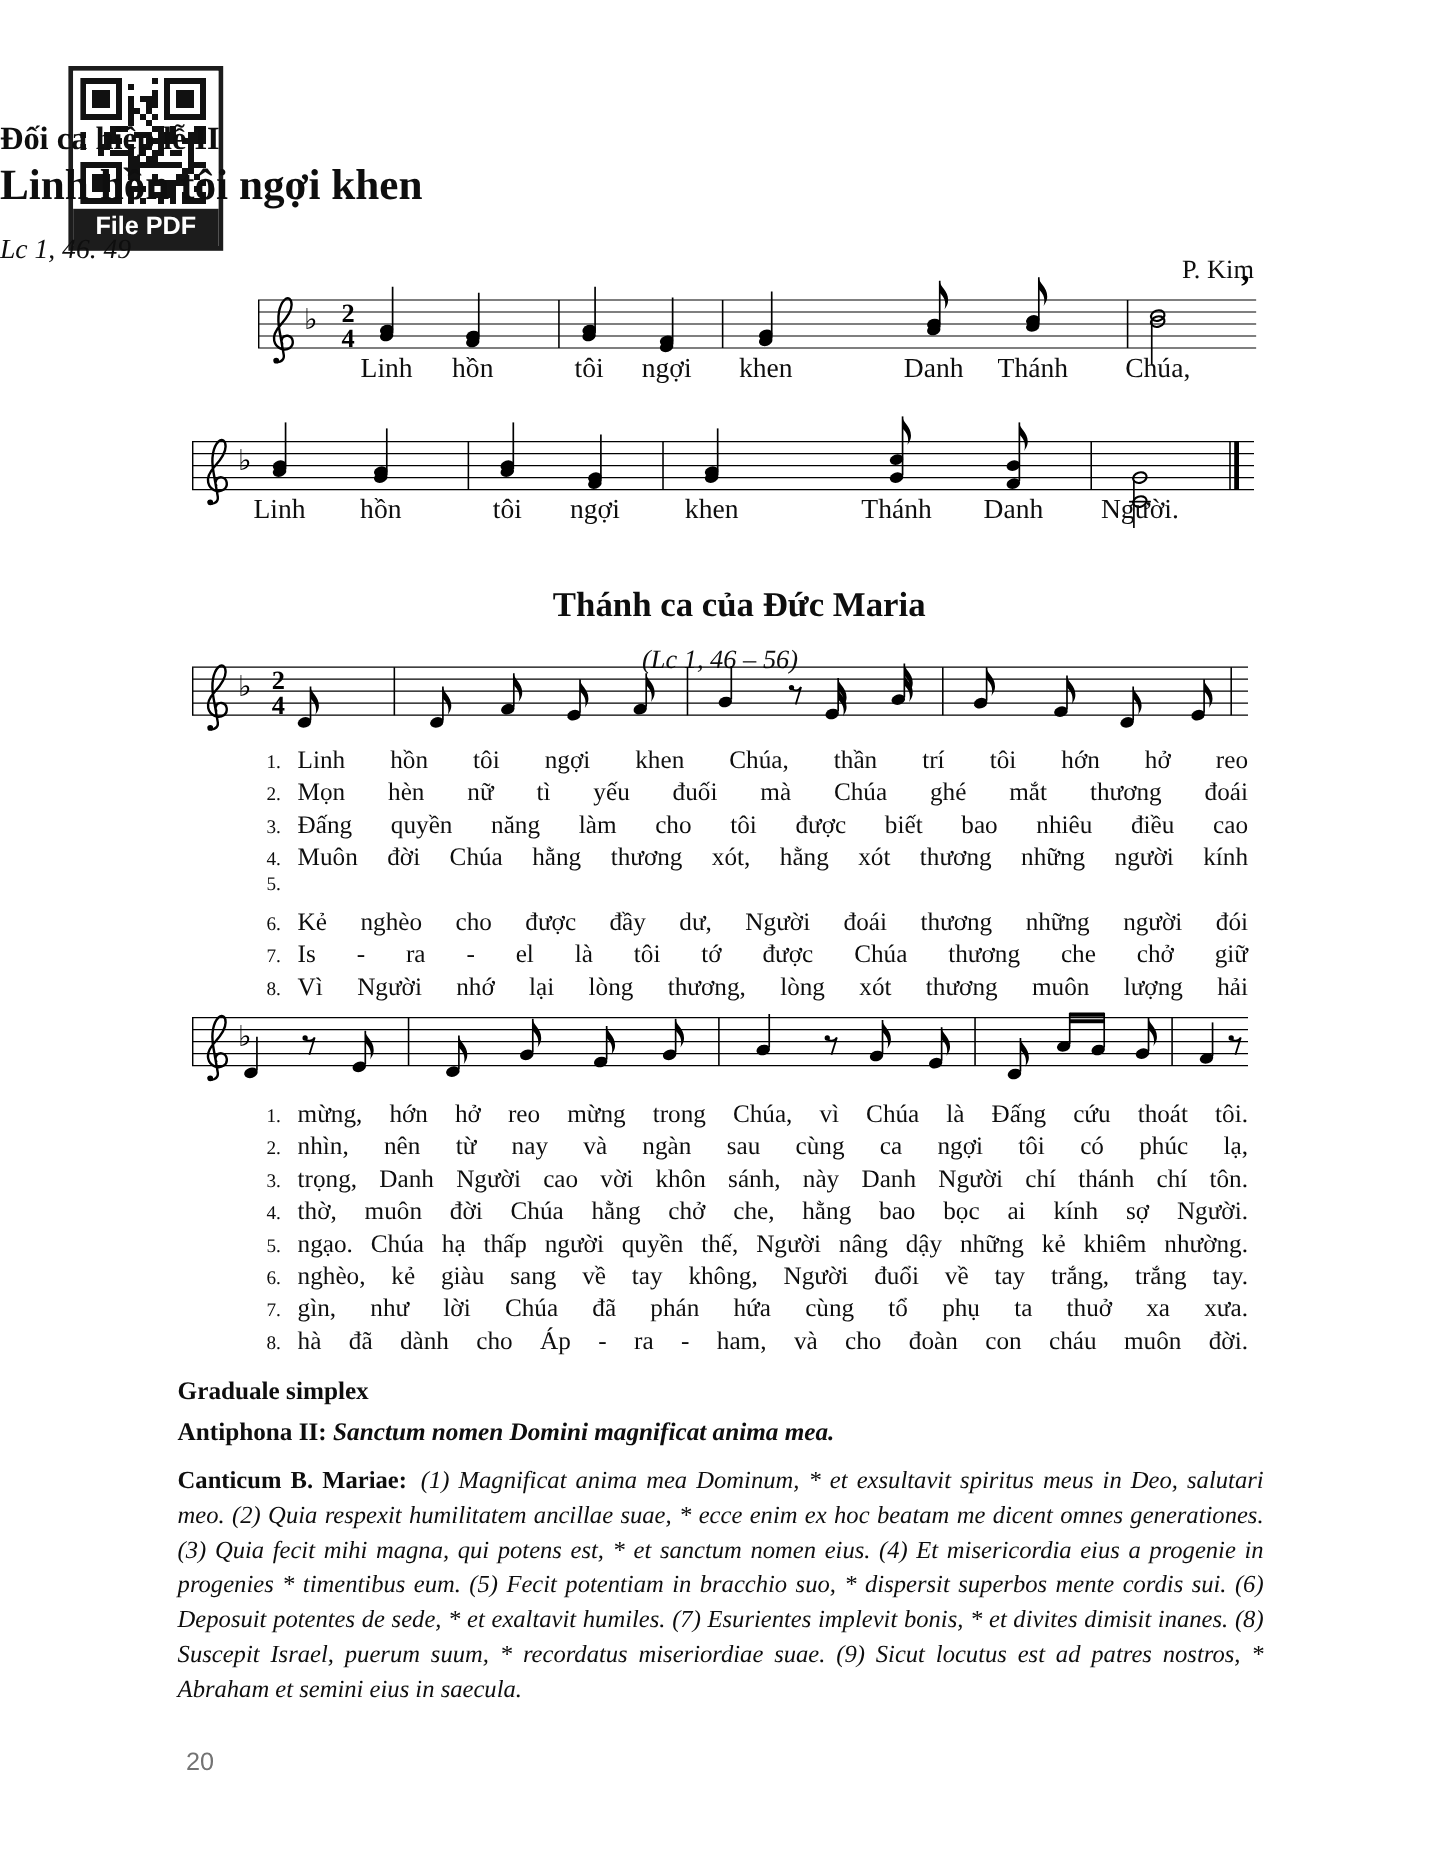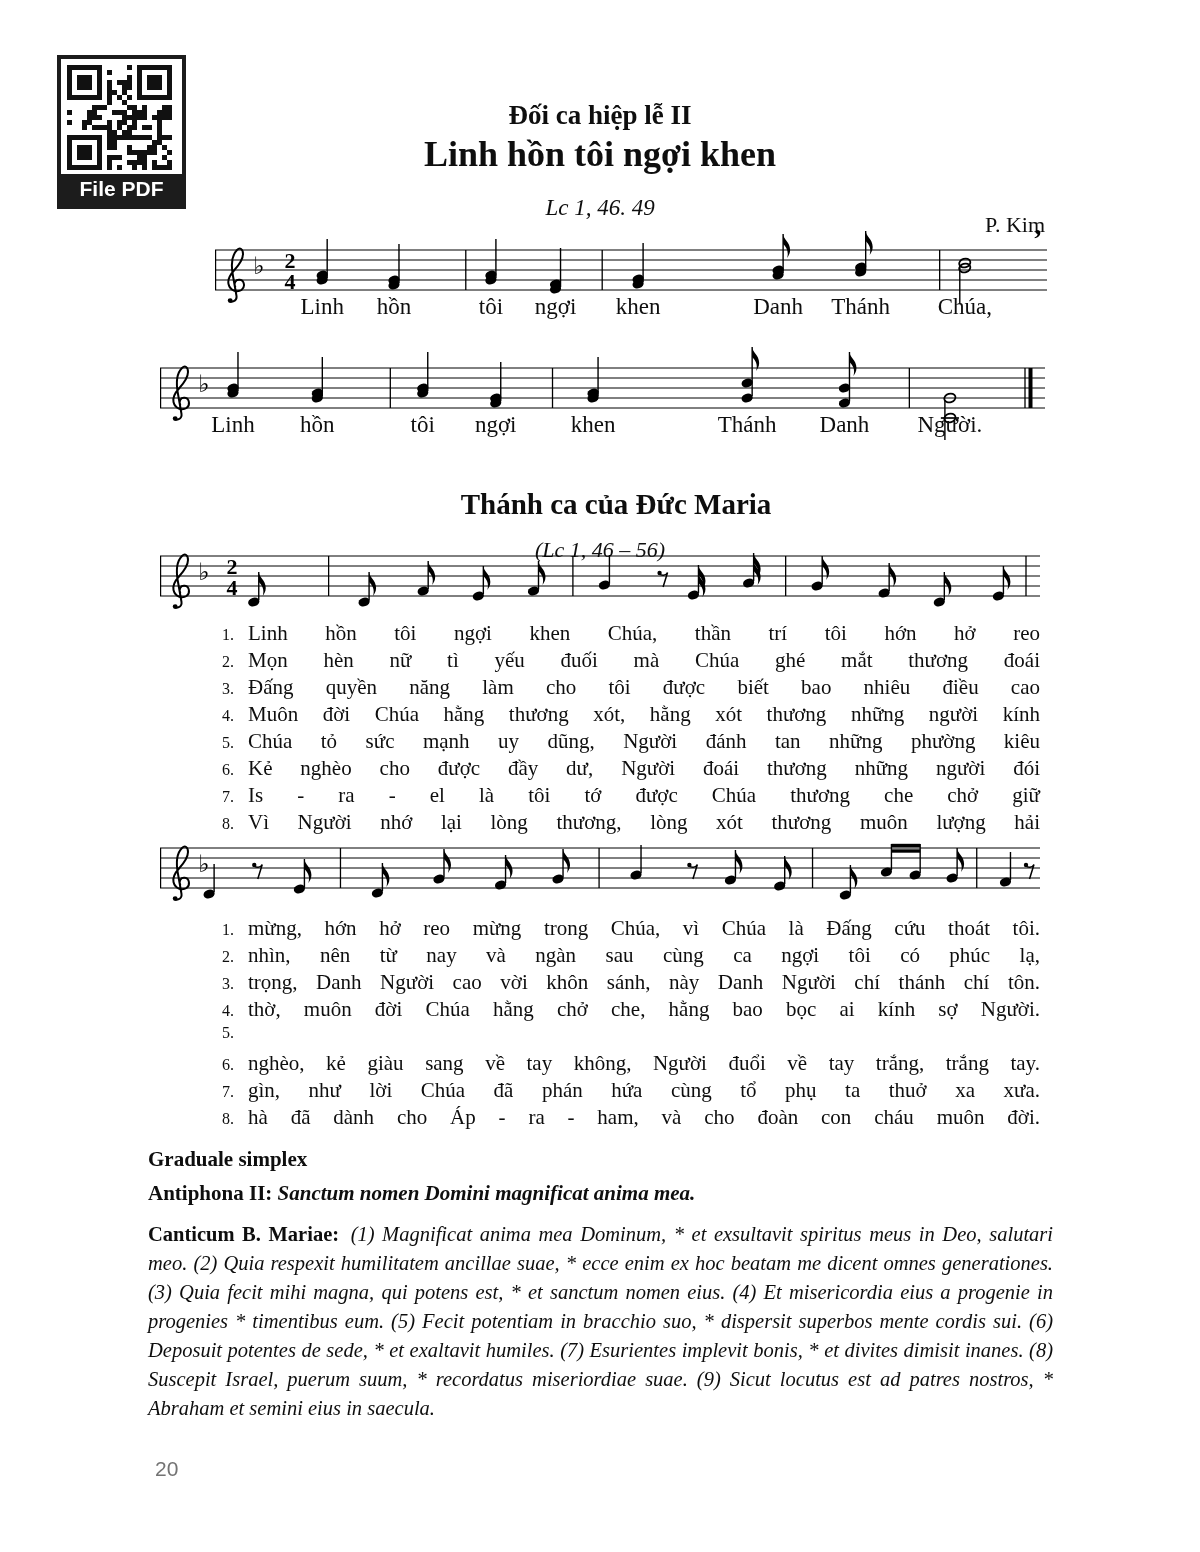--- a/index.html
+++ b/index.html
@@ -5,21 +5,21 @@
   html,body{margin:0;padding:0;background:#fff;}
   .page{position:relative;width:1200px;height:1552px;background:#ffffff;color:#0e0e0e;
         font-family:"Liberation Serif","DejaVu Serif",serif;overflow:hidden;}
   
   .qr-box{position:absolute;left:57px;top:55px;width:121px;border:4px solid #1c1c1c;background:#fff;}
   .qr-pad{padding:6px 6px 4px 6px;background:#fff;line-height:0;text-align:center;}
   .qr-label{background:#1c1c1c;color:#fff;text-align:center;
             font-family:"Liberation Sans","DejaVu Sans",sans-serif;
             font-weight:bold;font-size:21px;padding:3px 0 4px 0;}
   
-  .hdr{position:absolute;left:0;right:0;top:100px;text-align:center;}
+  .hdr{position:absolute;left:0;right:0;top:100px;}
   .kicker{font-size:27px;font-weight:bold;}
   .title{font-size:36px;font-weight:bold;margin-top:2px;}
   .ref{font-size:23px;font-style:italic;margin-top:20px;}
   .composer{position:absolute;top:212px;right:155px;font-size:22px;}
   
   .staffwrap{position:absolute;}
   .lyrics{position:absolute;left:0;top:72px;width:100%;height:30px;font-size:23px;}
   .lyrics span{position:absolute;transform:translateX(-50%);white-space:nowrap;}
   
   .sec2{position:absolute;left:0;right:0;top:488px;text-align:center;}
@@ -481,21 +481,20 @@
       <div class="vline">
         <span class="vnum">3.</span>
         <div class="vtext">Đấng quyền năng làm cho tôi được biết bao nhiêu điều cao</div>
       </div>
       <div class="vline">
         <span class="vnum">4.</span>
         <div class="vtext">Muôn đời Chúa hằng thương xót, hằng xót thương những người kính</div>
       </div>
       <div class="vline">
         <span class="vnum">5.</span>
-        <div class="vtext">Chúa tỏ sức mạnh uy dũng, Người đánh tan những phường kiêu</div>
       </div>
       <div class="vline">
         <span class="vnum">6.</span>
         <div class="vtext">Kẻ nghèo cho được đầy dư, Người đoái thương những người đói</div>
       </div>
       <div class="vline">
         <span class="vnum">7.</span>
         <div class="vtext">Is - ra - el là tôi tớ được Chúa thương che chở giữ</div>
       </div>
       <div class="vline">
@@ -587,20 +586,21 @@
       <div class="vline">
         <span class="vnum">3.</span>
         <div class="vtext">trọng, Danh Người cao vời khôn sánh, này Danh Người chí thánh chí tôn.</div>
       </div>
       <div class="vline">
         <span class="vnum">4.</span>
         <div class="vtext">thờ, muôn đời Chúa hằng chở che, hằng bao bọc ai kính sợ Người.</div>
       </div>
       <div class="vline">
         <span class="vnum">5.</span>
+        <div class="vtext">ngạo. Chúa hạ thấp người quyền thế, Người nâng dậy những kẻ khiêm nhường.</div>
       </div>
       <div class="vline">
         <span class="vnum">6.</span>
         <div class="vtext">nghèo, kẻ giàu sang về tay không, Người đuổi về tay trắng, trắng tay.</div>
       </div>
       <div class="vline">
         <span class="vnum">7.</span>
         <div class="vtext">gìn, như lời Chúa đã phán hứa cùng tổ phụ ta thuở xa xưa.</div>
       </div>
       <div class="vline">

